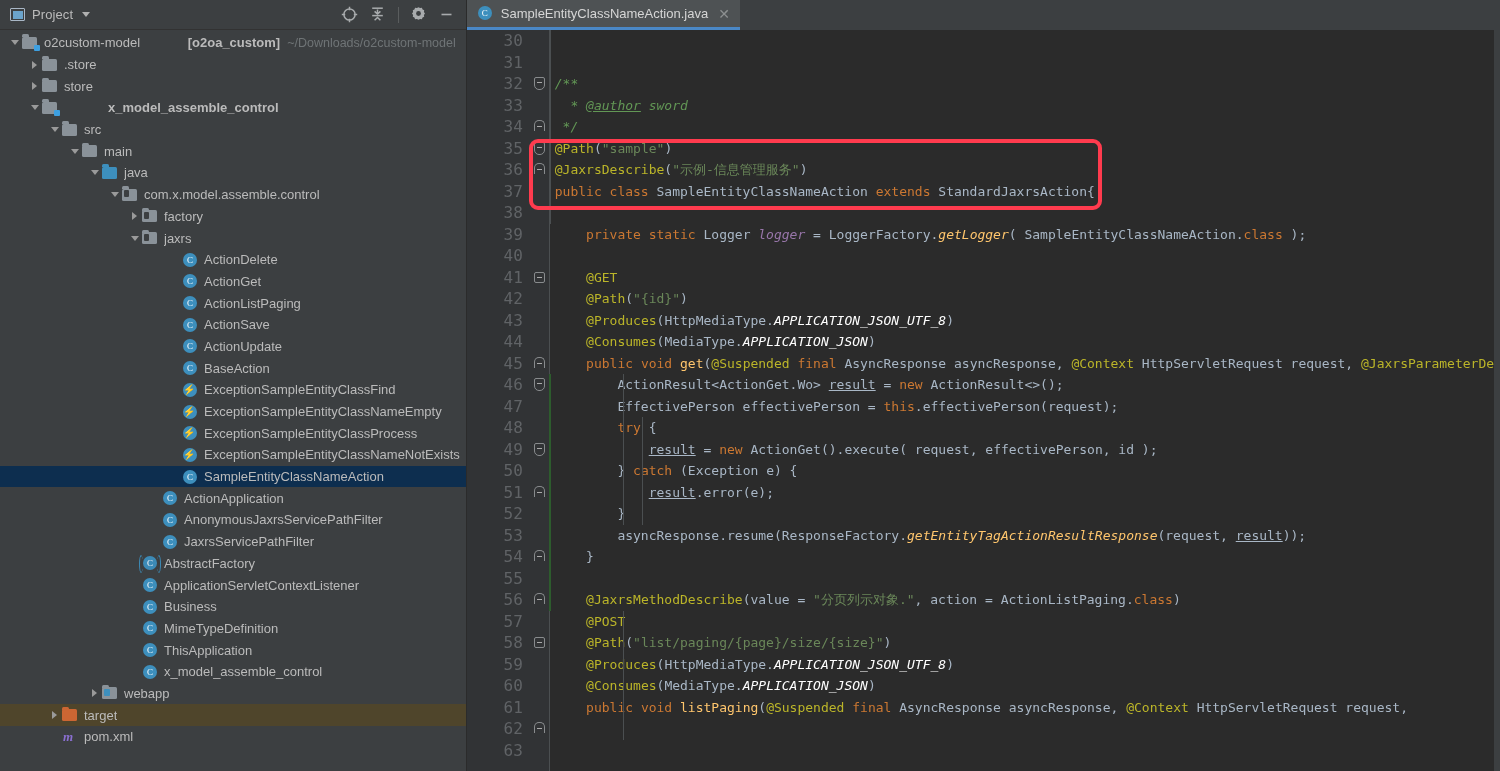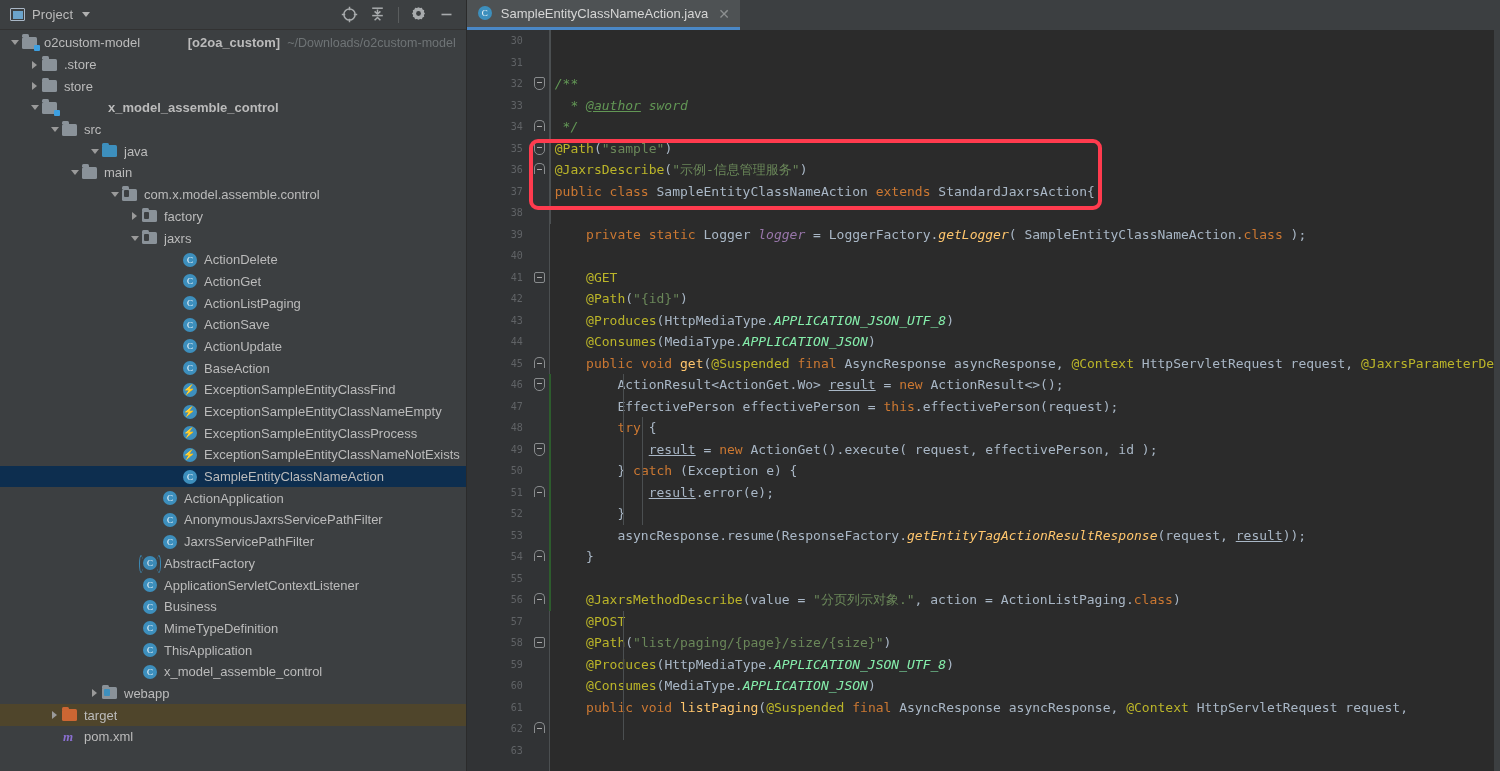--- a/index.html
+++ b/index.html
@@ -136,21 +136,21 @@
     display:flex; align-items:center; gap:7px; padding:0 10px 0 11px;
     background:#4e5254; border-bottom:3px solid #4a88c7; position:relative;
   }
   .tab-label { color:#d6d6d6; font-size:13px; }
   .tab-close { color:#8d9091; font-size:14px; margin-left:3px; line-height:1; }
   .tab-ico { width:16px; height:16px; position:relative; }
 
   .code-area { flex:1; display:flex; position:relative; overflow:hidden; background:#2b2b2b; }
   .gutter {
     width:64px; min-width:64px; background:#313335; position:relative;
-    font-family:"DejaVu Sans Mono", monospace; font-size:10px; color:#606366;
+    font-family:"DejaVu Sans Mono", monospace; font-size:16px; color:#606366;
   }
   .gutter .gline {
     height:21.5px; line-height:21.5px; text-align:right; padding-right:8px;
   }
   .fold-col { width:18px; min-width:18px; background:#313335; position:relative; }
   .fold-col .fline { height:21.5px; position:relative; }
   .fold-minus {
     position:absolute; left:3px; top:5px; width:11px; height:11px;
     border:1px solid #888b8d; border-radius:2px; background:#313335;
   }
@@ -179,21 +179,21 @@
   .kw   { color:#cc7832; }
   .ann  { color:#bbb529; }
   .str  { color:#6a8759; }
   .cmt  { color:#629755; font-style:italic; }
   .cmt u { text-decoration:underline; }
   .fld  { color:#9876aa; font-style:italic; }
   .mth  { color:#ffc66d; }
   .stat { font-style:italic; }
   .ul   { text-decoration:underline; }
   .op   { color:#a9b7c6; }
-  .const{ color:#86efac; font-style:italic; }
+  .const{ color:#ffffff; font-style:italic; }
   .hint {
     background:#3c3f41; color:#8c8c8c; font-size:11.5px;
     border-radius:3px; padding:0 3px;
   }
 
   .redbox {
     position:absolute; border:4px solid #ff3b4e; border-radius:9px;
     pointer-events:none;
   }
 </style>
@@ -288,38 +288,38 @@
           <span style="width: 48px; min-width: 48px;"></span>
           <span class="arrow down">
             <i></i>
           </span>
           <span class="ico">
             <span class="f-grey"></span>
           </span>
           <span class="lbl">src</span>
         </div>
         <div class="row">
+          <span style="width: 68px; min-width: 68px;"></span>
+          <span class="arrow down">
+            <i></i>
+          </span>
+          <span class="ico">
+            <span class="f-grey"></span>
+          </span>
+          <span class="lbl">main</span>
+        </div>
+        <div class="row">
           <span style="width: 88px; min-width: 88px;"></span>
           <span class="arrow down">
             <i></i>
           </span>
           <span class="ico">
             <span class="f-src"></span>
           </span>
           <span class="lbl">java</span>
-        </div>
-        <div class="row">
-          <span style="width: 68px; min-width: 68px;"></span>
-          <span class="arrow down">
-            <i></i>
-          </span>
-          <span class="ico">
-            <span class="f-grey"></span>
-          </span>
-          <span class="lbl">main</span>
         </div>
         <div class="row">
           <span style="width: 108px; min-width: 108px;"></span>
           <span class="arrow down">
             <i></i>
           </span>
           <span class="ico">
             <span class="f-pkg"></span>
           </span>
           <span class="lbl">com.x.model.assemble.control</span>

